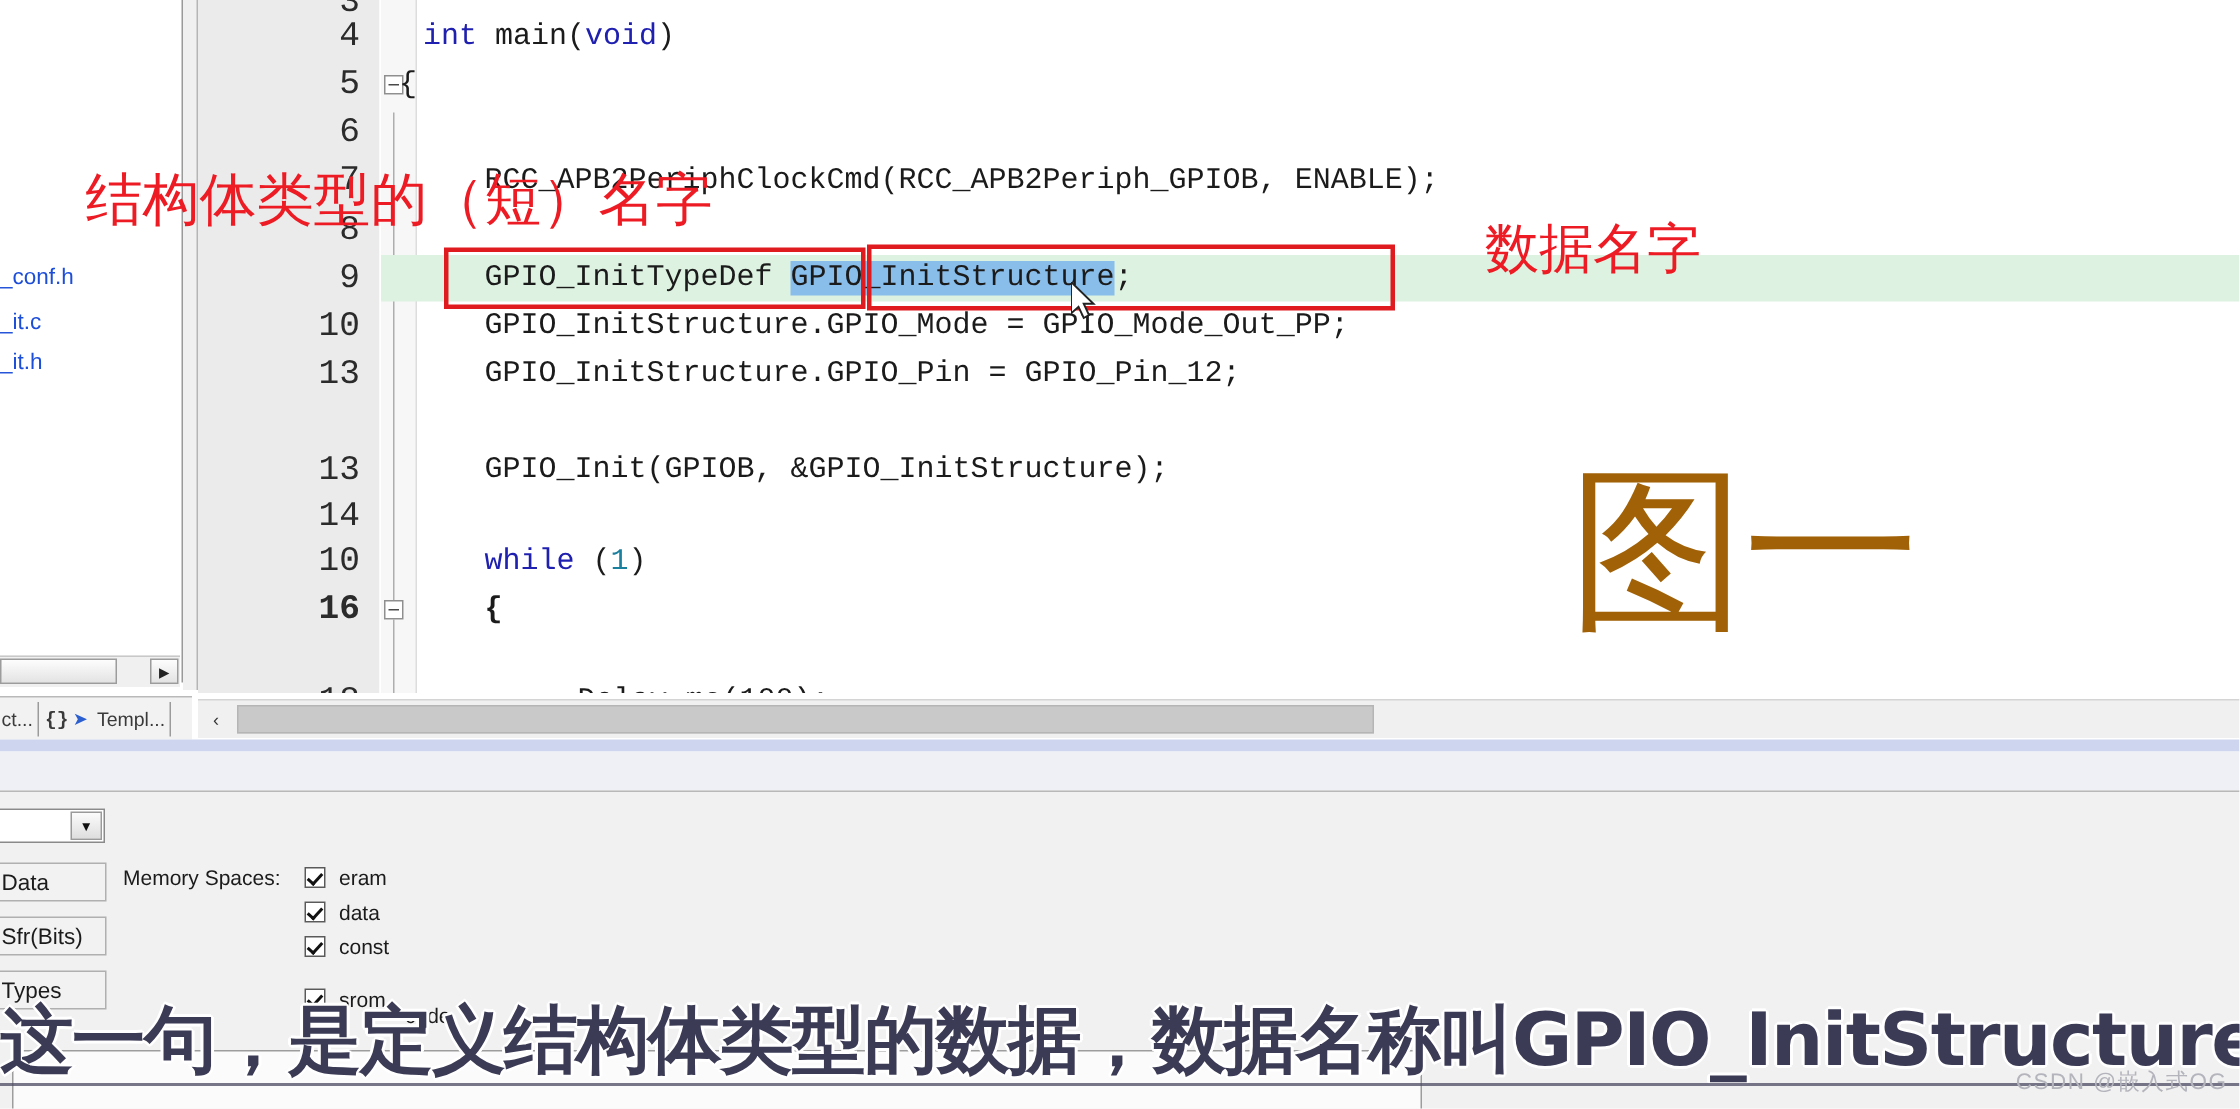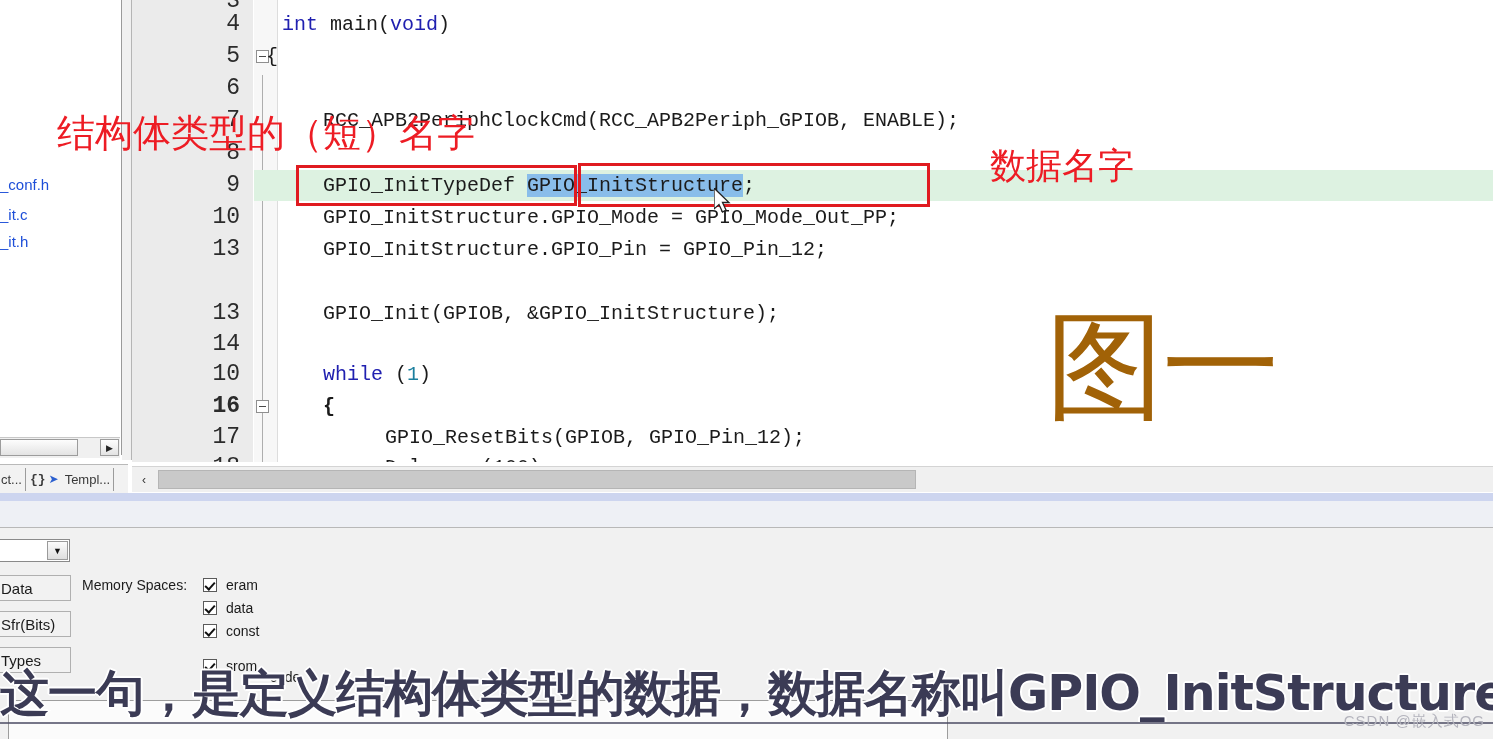--- a/index.html
+++ b/index.html
@@ -476,24 +476,20 @@
       <div class="ln">10</div>
       <div class="code-text" style="left:191px;"><span class="kw">while</span><span> (</span><span class="num-lit">1</span><span>)</span></div>
     </div>
 
     <div class="code-line" style="top:391px;font-weight:bold;">
       <div class="ln">16</div>
       <div class="foldbox" style="left:124px; top:9px;"></div>
       <div class="code-text" style="left:191px;">{</div>
     </div>
 
-    <div class="code-line" style="top:422px;">
-      <div class="ln">17</div>
-      <div class="code-text" style="left:253px;">GPIO_ResetBits(GPIOB, GPIO_Pin_12);</div>
-    </div>
 
     <div class="code-line" style="top:452px;">
       <div class="ln">18</div>
       <div class="code-text" style="left:253px;">Delay_ms(100);</div>
     </div>
   </div>
 
   <div id="code-hscroll">
     <div class="leftbtn">‹</div>
     <div class="hthumb"></div>

